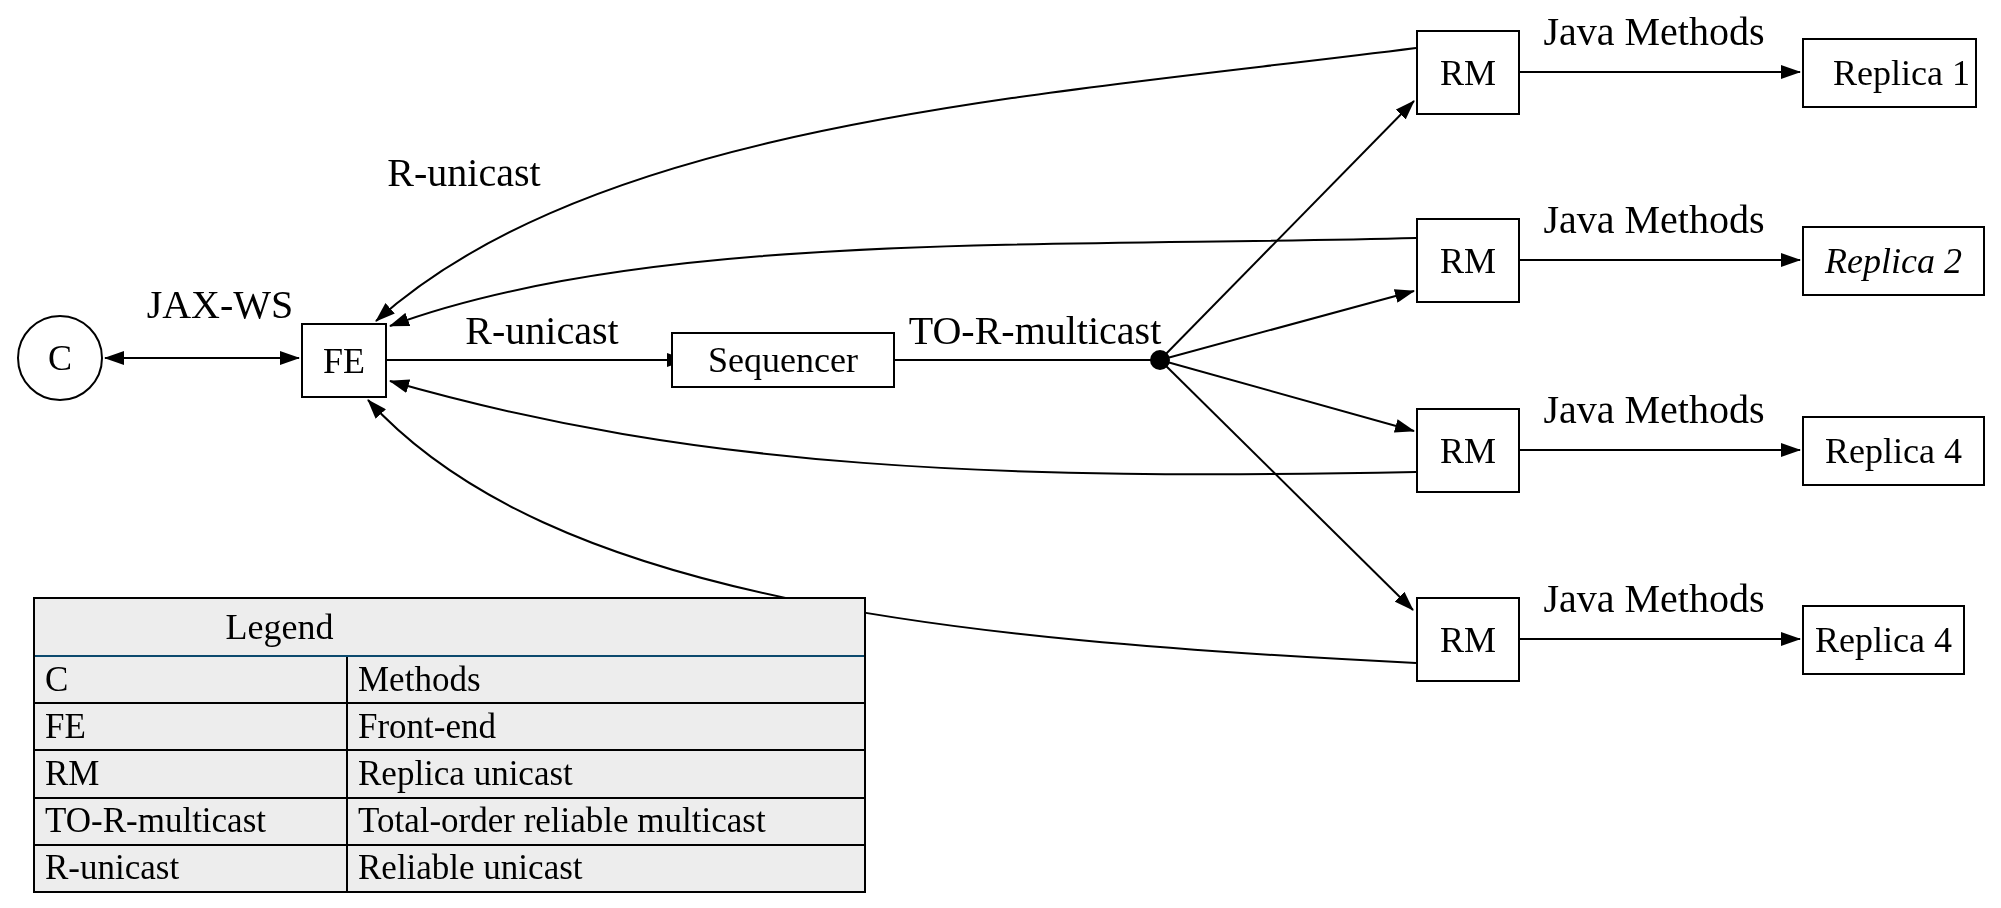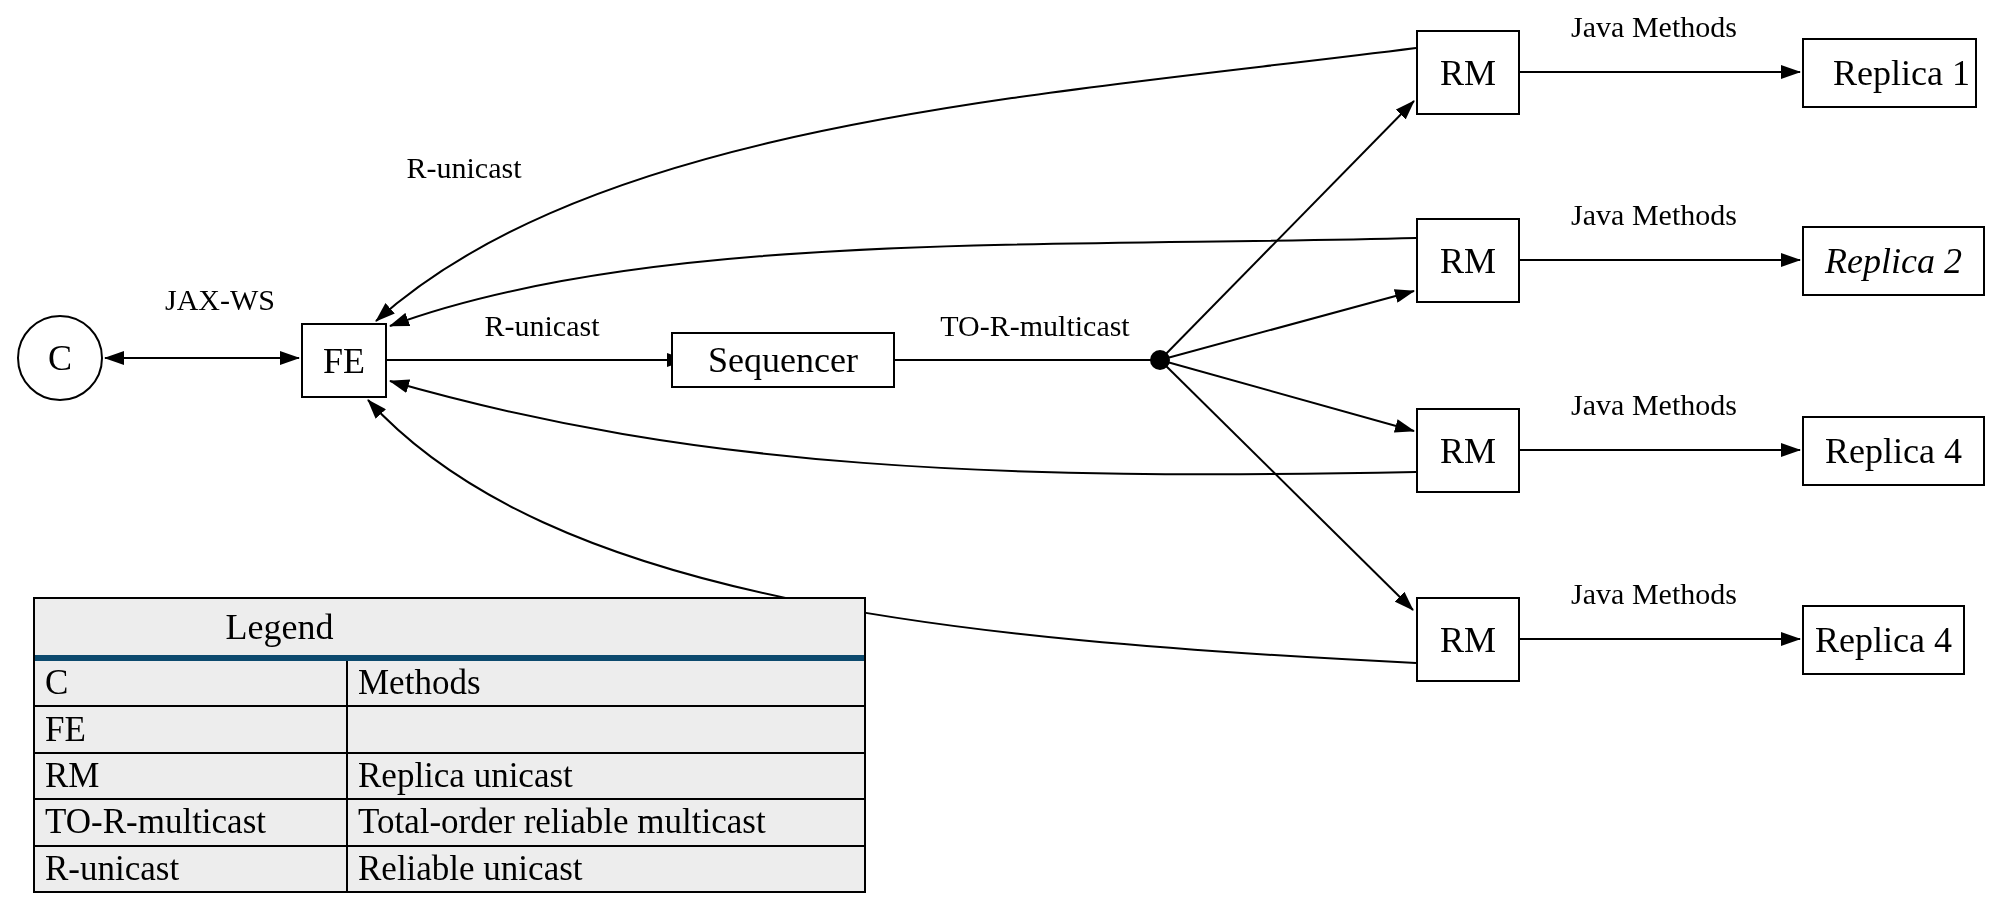--- a/index.html
+++ b/index.html
@@ -9,30 +9,30 @@
   }
   .edges{position:absolute;left:0;top:0;width:2001px;height:908px;}
   .node{
     position:absolute;border:2px solid #000;background:#fff;
     display:flex;align-items:center;justify-content:center;
     font-size:36px;line-height:1;box-sizing:border-box;
   }
   .circle{border-radius:50%;}
   .edge-label{
     position:absolute;transform:translateX(-50%);
-    font-size:30px;line-height:1;white-space:nowrap;
+    font-size:40px;line-height:1;white-space:nowrap;
   }
   
   .legend{
     position:absolute;left:33px;top:597px;width:833px;height:296px;
     background:#ededed;border:2px solid #000;box-sizing:border-box;
     display:flex;flex-direction:column;font-size:35px;
   }
   .legend-header{
-    height:56px;border-bottom:6px solid #0c4a6e;display:flex;align-items:center;flex:none;
+    height:56px;border-bottom:2px solid #0c4a6e;display:flex;align-items:center;flex:none;
   }
   .legend-header .legend-title{width:59%;text-align:center;font-size:36px;}
   .legend-row{flex:1;display:flex;border-bottom:2px solid #000;}
   .legend-row:last-child{border-bottom:none;}
   .legend-cell{display:flex;align-items:center;padding-left:10px;box-sizing:border-box;}
   .legend-key{width:313px;border-right:2px solid #000;flex:none;}
   .legend-val{flex:1;}
 </style>
 </head>
 <body>
@@ -124,20 +124,21 @@
   <div class="legend">
     <div class="legend-header">
       <span class="legend-title">Legend</span>
     </div>
     <div class="legend-row">
       <div class="legend-cell legend-key">C</div>
       <div class="legend-cell legend-val">Methods</div>
     </div>
     <div class="legend-row">
       <div class="legend-cell legend-key">FE</div>
+      <div class="legend-cell legend-val">Front-end</div>
     </div>
     <div class="legend-row">
       <div class="legend-cell legend-key">RM</div>
       <div class="legend-cell legend-val">Replica unicast</div>
     </div>
     <div class="legend-row">
       <div class="legend-cell legend-key">TO-R-multicast</div>
       <div class="legend-cell legend-val">Total-order reliable multicast</div>
     </div>
     <div class="legend-row">

